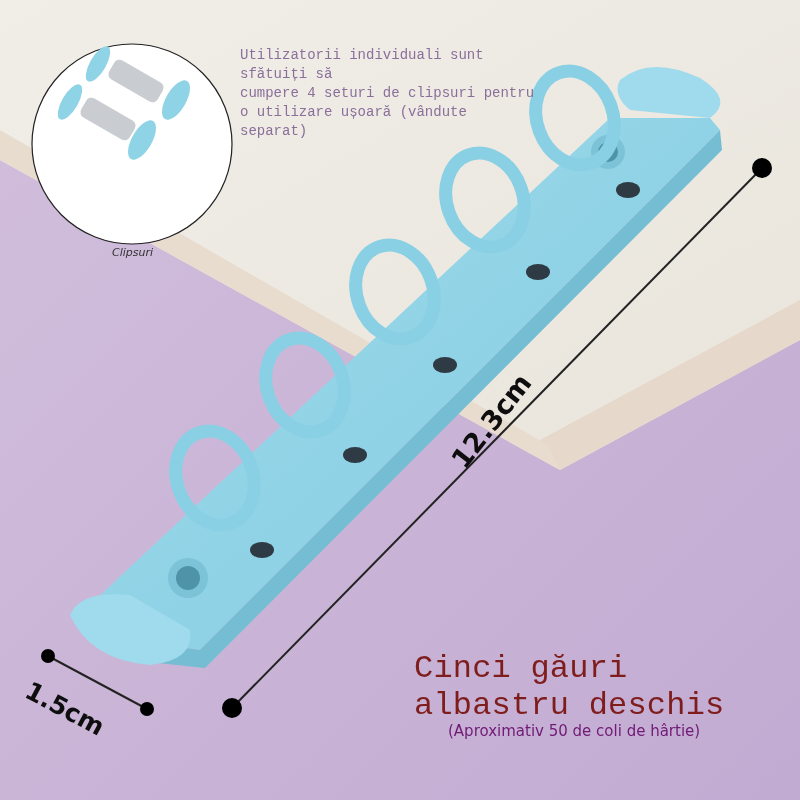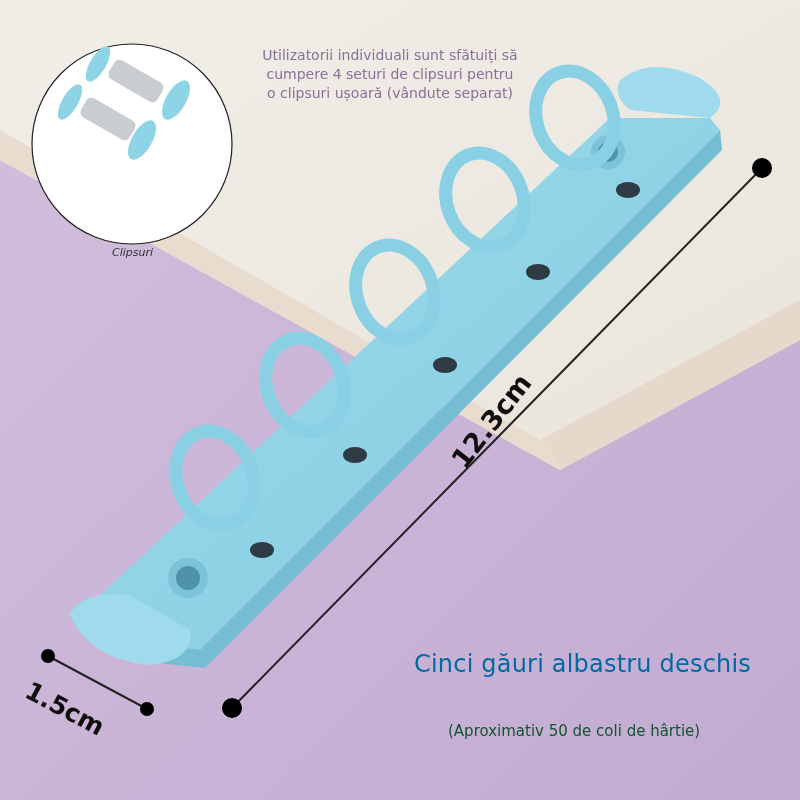--- a/index.html
+++ b/index.html
@@ -1,23 +1,23 @@
 <!DOCTYPE html>
 <html><head>
   <meta charset="utf-8">
   <style>
     html, body { margin:0; padding:0; }
     body { width:800px; height:800px; overflow:hidden; position:relative; font-family:"DejaVu Sans", sans-serif; }
     .scene { position:absolute; inset:0; overflow:hidden; }
     .scene svg { position:absolute; left:0; top:0; }
     .txt { position:absolute; color:#1a1a1a; }
-    .note { left:240px; top:46px; width:300px; text-align:center; font-size:14px; line-height:19px; color:#8a6f9a; }
+    .note { left:240px; top:46px; width:300px; text-align:left; font-size:14px; line-height:19px; color:#8a6f9a;font-family:Liberation Mono, monospace; }
     .clip-label { left:112px; top:246px; font-size:11px; color:#333;font-style:italic; }
-    .headline { left:414px; top:650px; font-size:24px; color:#0369a1; letter-spacing:0.2px; }
-    .sub { left:448px; top:722px; font-size:15px; color:#14532d; }
+    .headline { left:414px; top:650px; font-size:32px; color:#7f1d1d; letter-spacing:0.2px;font-family:Liberation Mono, monospace; }
+    .sub { left:448px; top:722px; font-size:15px; color:#701a75; }
     .dim-long { left:445px; top:455px; font-size:27px; font-weight:bold; color:#0e0e0e; transform:rotate(-52deg); transform-origin:left top; white-space:nowrap; }
     .dim-short { left:34px; top:676px; font-size:25px; font-weight:bold; color:#0e0e0e; transform:rotate(28deg); transform-origin:left top; white-space:nowrap; }
   </style>
 </head>
 <body>
 
 <div class="scene">
   <svg width="800" height="800" viewBox="0 0 800 800">
     <defs>
       <linearGradient id="bg" x1="0" y1="0" x2="1" y2="1">
@@ -92,21 +92,21 @@
         <rect x="108" y="70" width="56" height="22" rx="6" fill="#c9ccd0" transform="rotate(30 136 81)"></rect>
         <ellipse cx="98" cy="64" rx="8" ry="20" fill="#8fd3e6" transform="rotate(30 98 64)"></ellipse>
         <ellipse cx="176" cy="100" rx="10" ry="22" fill="#8fd3e6" transform="rotate(30 176 100)"></ellipse>
       </g>
     </g>
   </svg>
 
   <div class="txt note">
     <div>Utilizatorii individuali sunt sfătuiți să</div>
     <div>cumpere 4 seturi de clipsuri pentru</div>
-    <div>o clipsuri ușoară (vândute separat)</div>
+    <div>o utilizare ușoară (vândute separat)</div>
   </div>
 
   <div class="txt clip-label">Clipsuri</div>
 
   <div class="txt dim-long">12.3cm</div>
   <div class="txt dim-short">1.5cm</div>
 
   <div class="txt headline">Cinci găuri albastru deschis</div>
   <div class="txt sub">(Aproximativ 50 de coli de hârtie)</div>
 </div>

